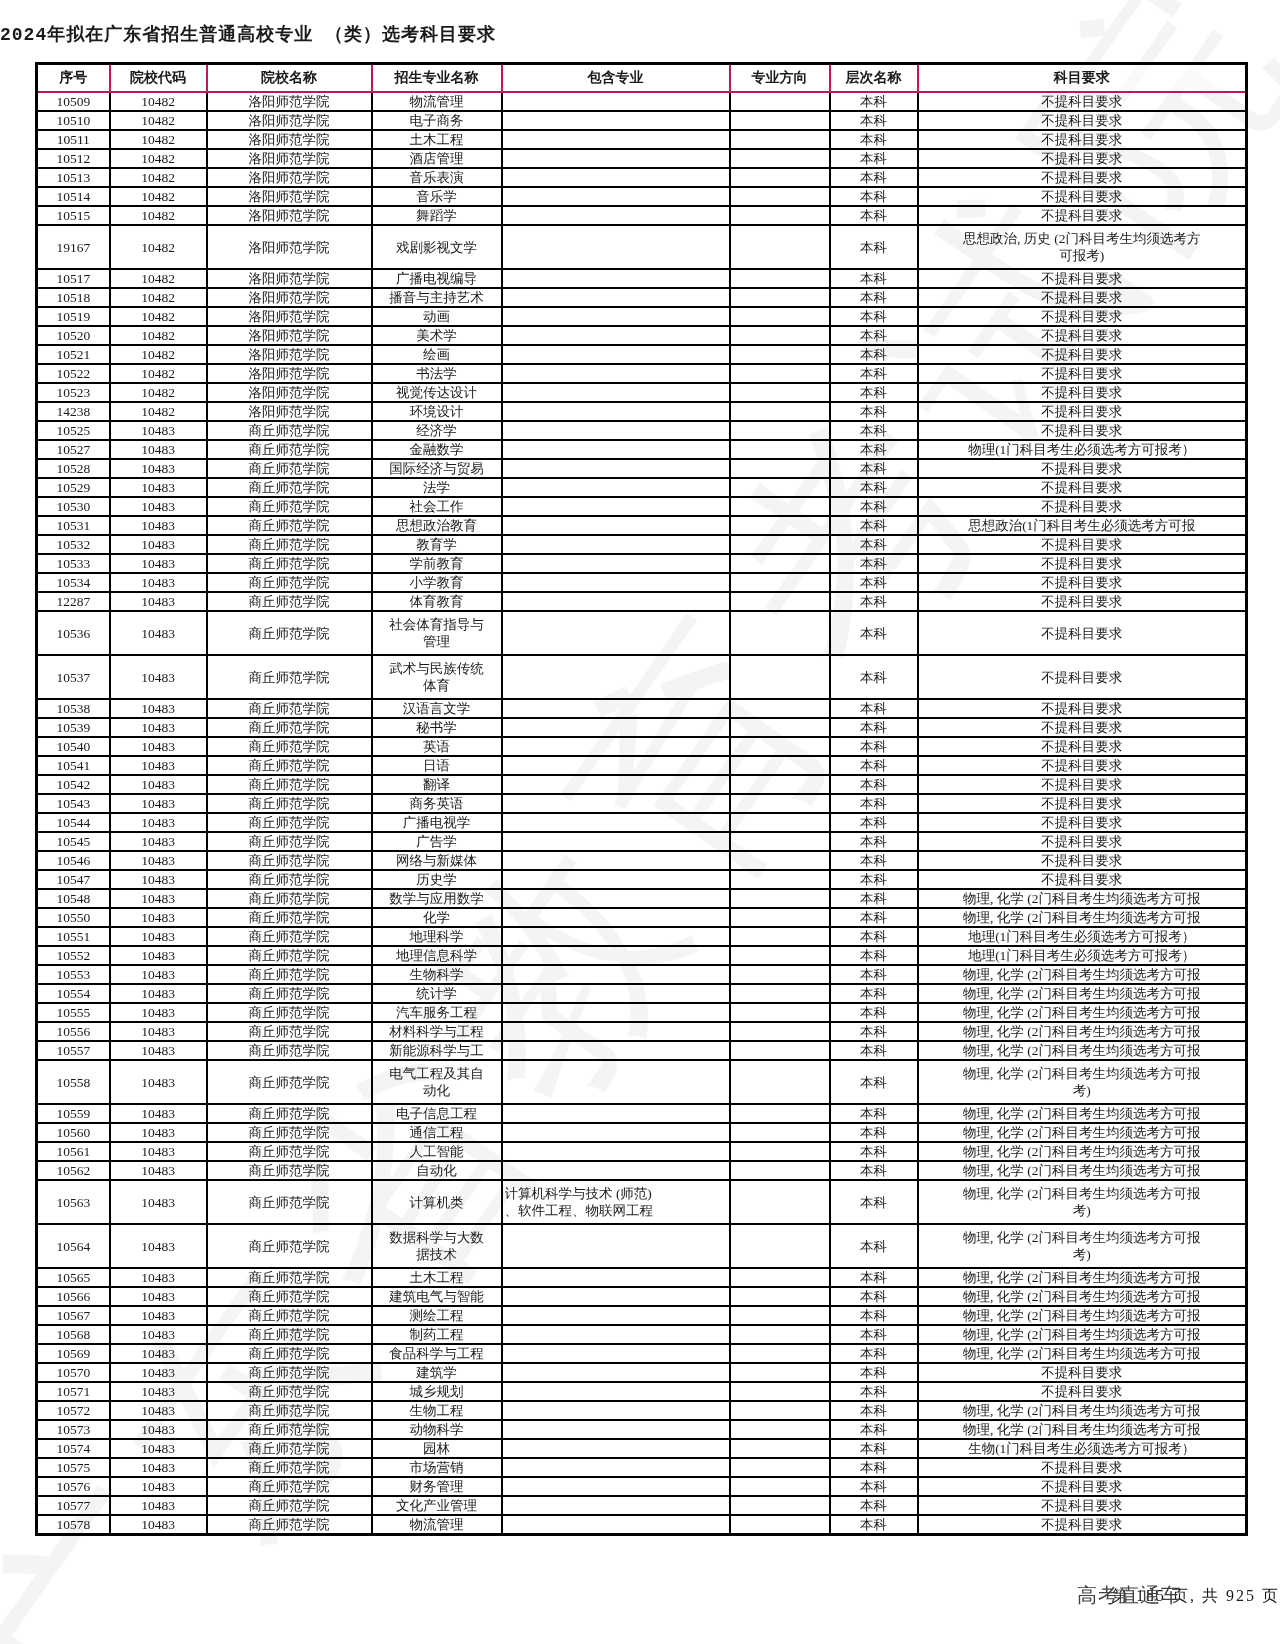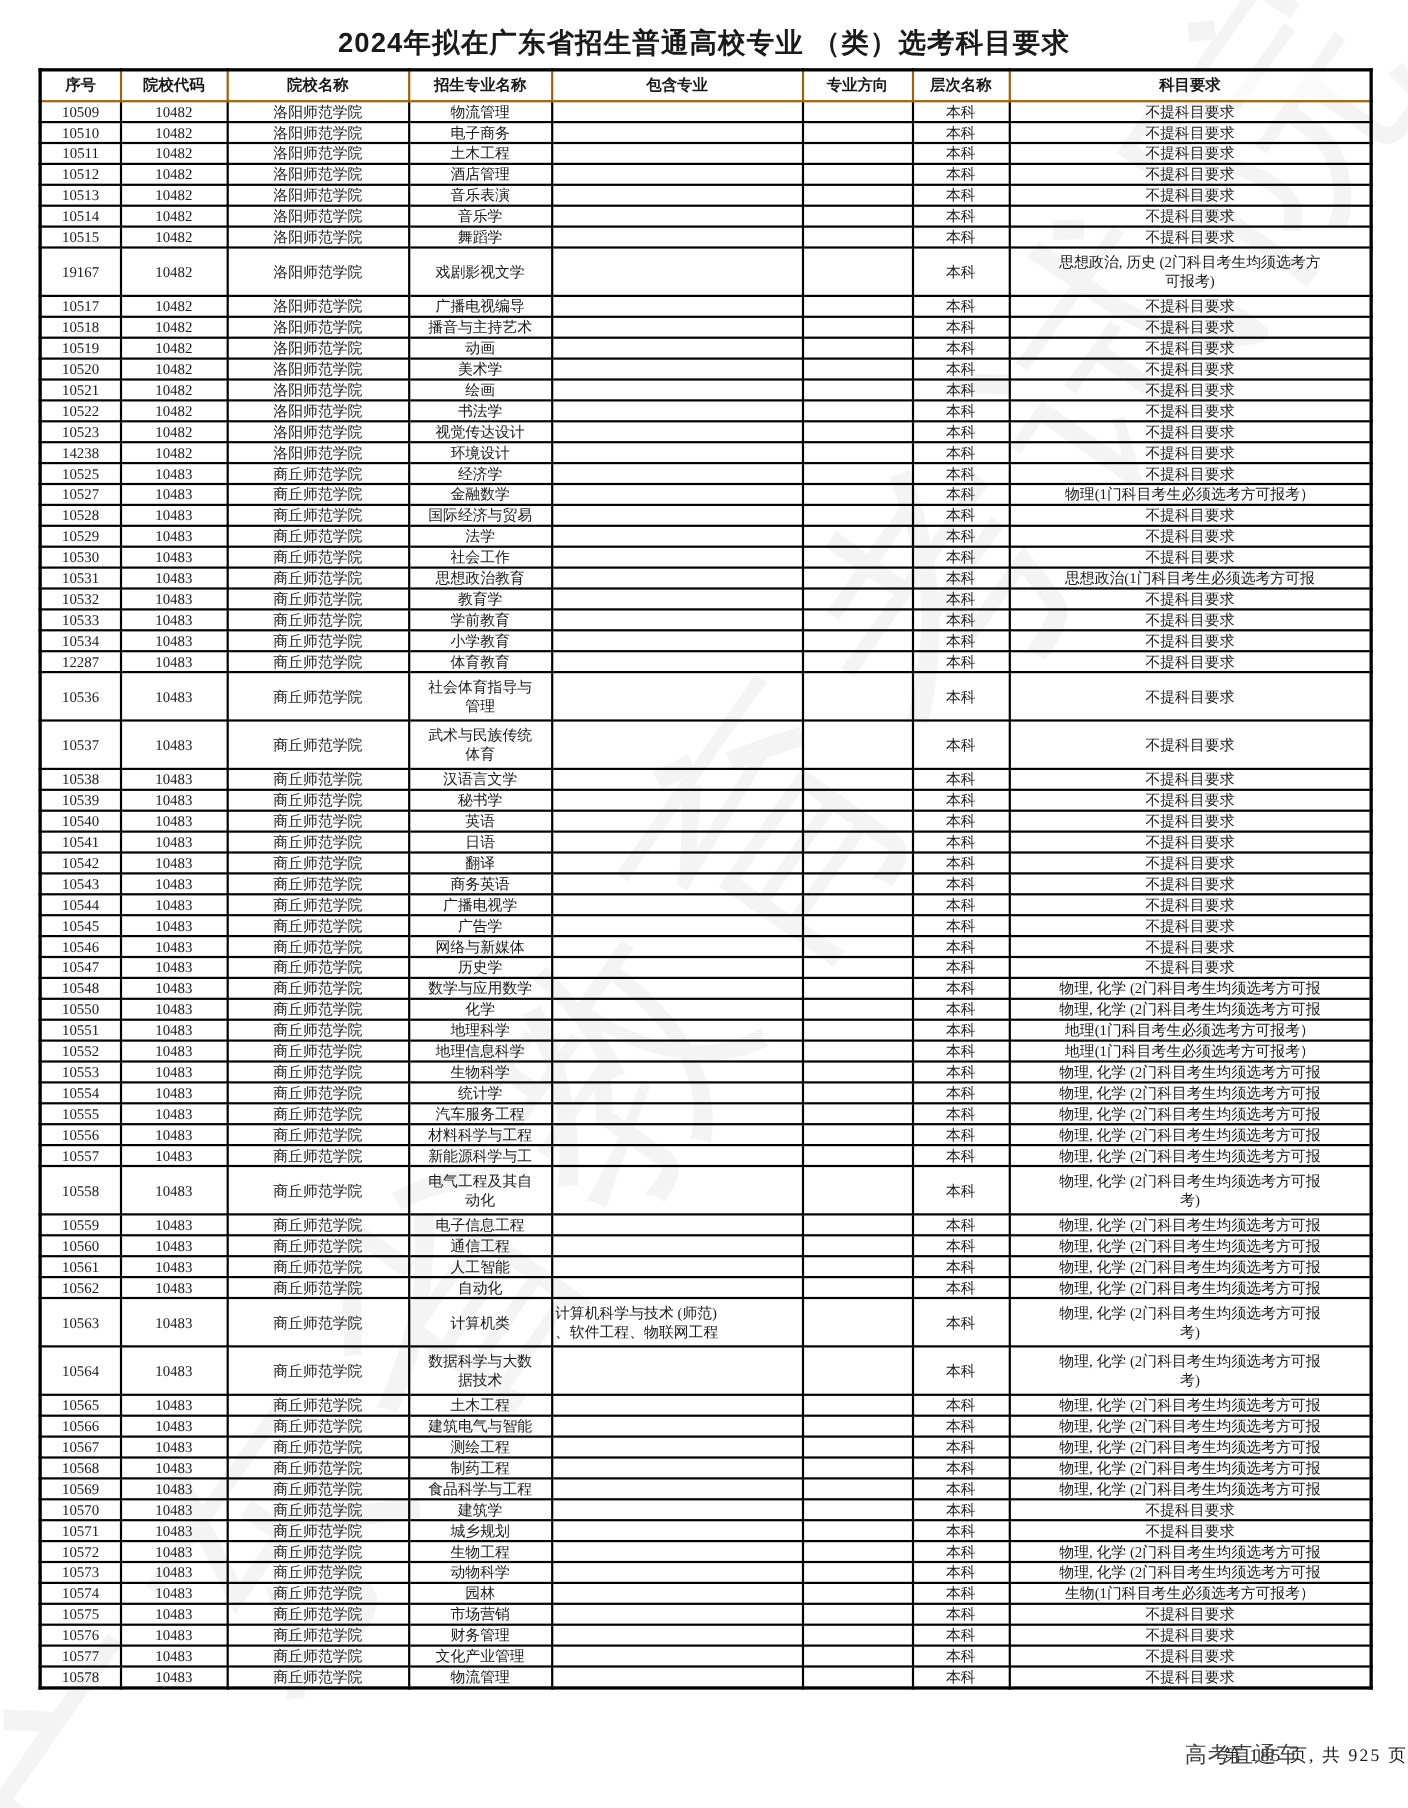--- a/index.html
+++ b/index.html
@@ -19,40 +19,40 @@
     font-size:235px;
     letter-spacing:28px;
     white-space:nowrap;
     color:rgba(0,0,0,0.045);
     z-index:0;
     pointer-events:none;
   }
   .page-title{
     position:absolute;
     top:22px;left:0;right:0;
-    text-align:center;
-    font-family:Liberation Sans, sans-serif;
+    text-align:left;
+    font-family:Liberation Mono, monospace;
     font-weight:bold;
-    font-size:25px;
+    font-size:18px;
     letter-spacing:1px;
     z-index:2;
     margin:0;
   }
   table.req-table{
     position:absolute;
     left:35px;top:62px;
     width:1210px;
     border-collapse:collapse;
     table-layout:fixed;
     z-index:1;
     background:transparent;
     border:3px solid #000;
   }
   table.req-table th{
-    border:2px solid #a16207;
+    border:2px solid #be185d;
     font-family:"Liberation Sans", sans-serif;
     font-weight:bold;
     font-size:14px;
     height:26px;
     padding:0 2px;
     text-align:center;
     background:rgba(255,255,255,0.55);
   }
   table.req-table td{
     border:2px solid #000;

